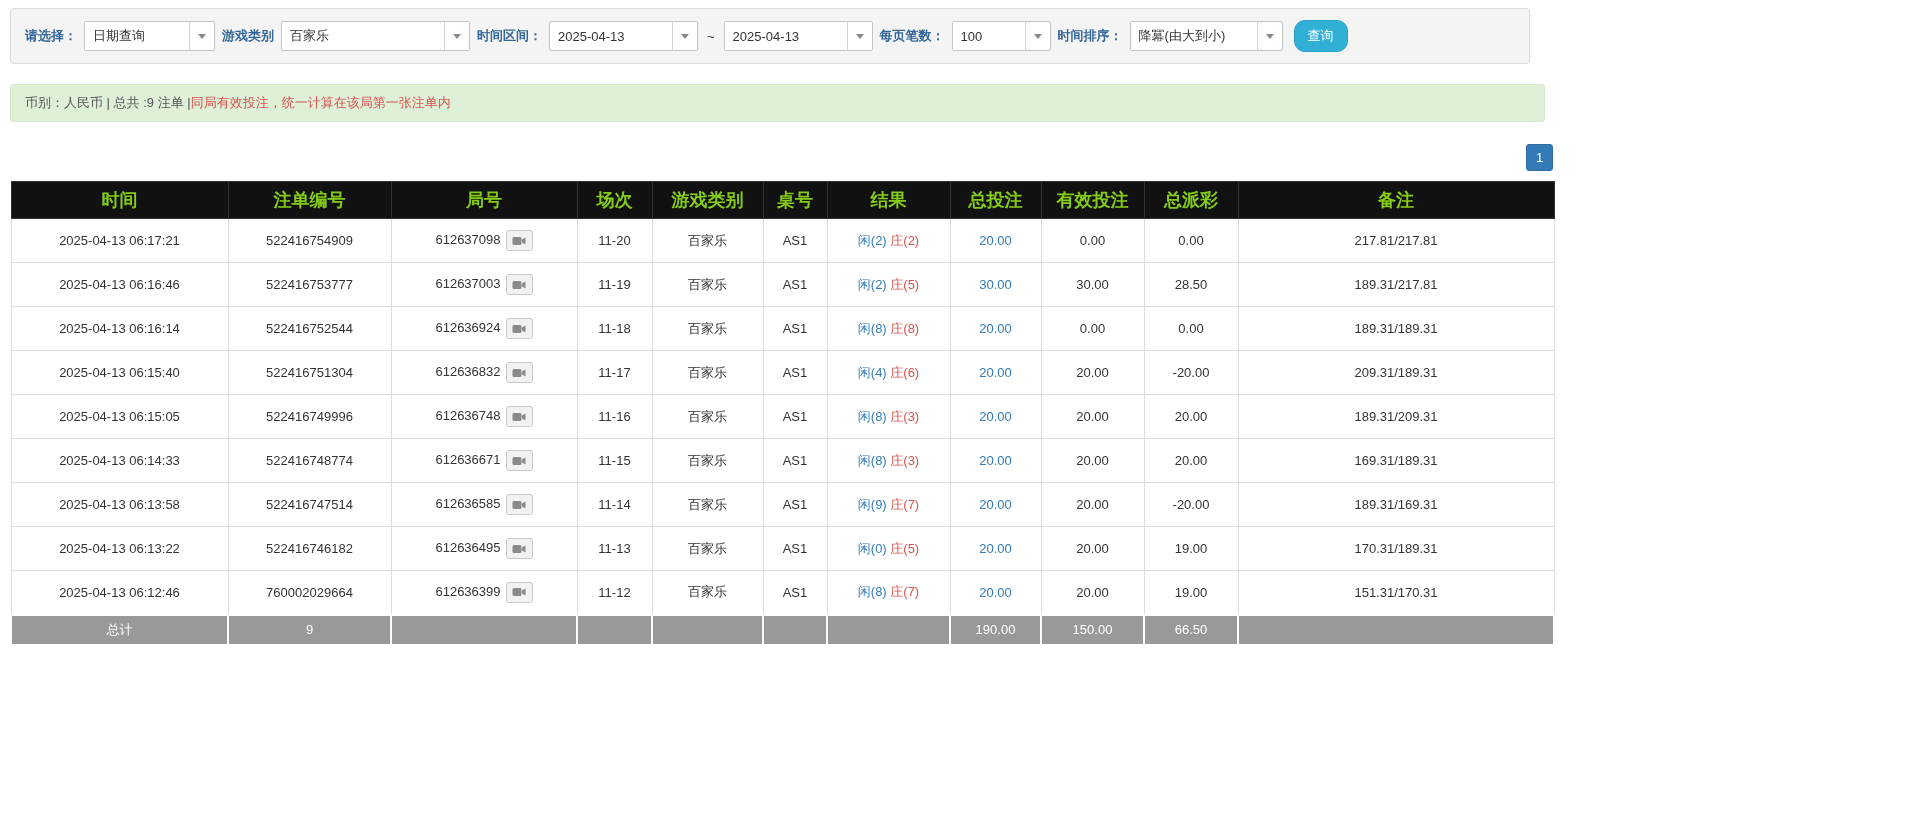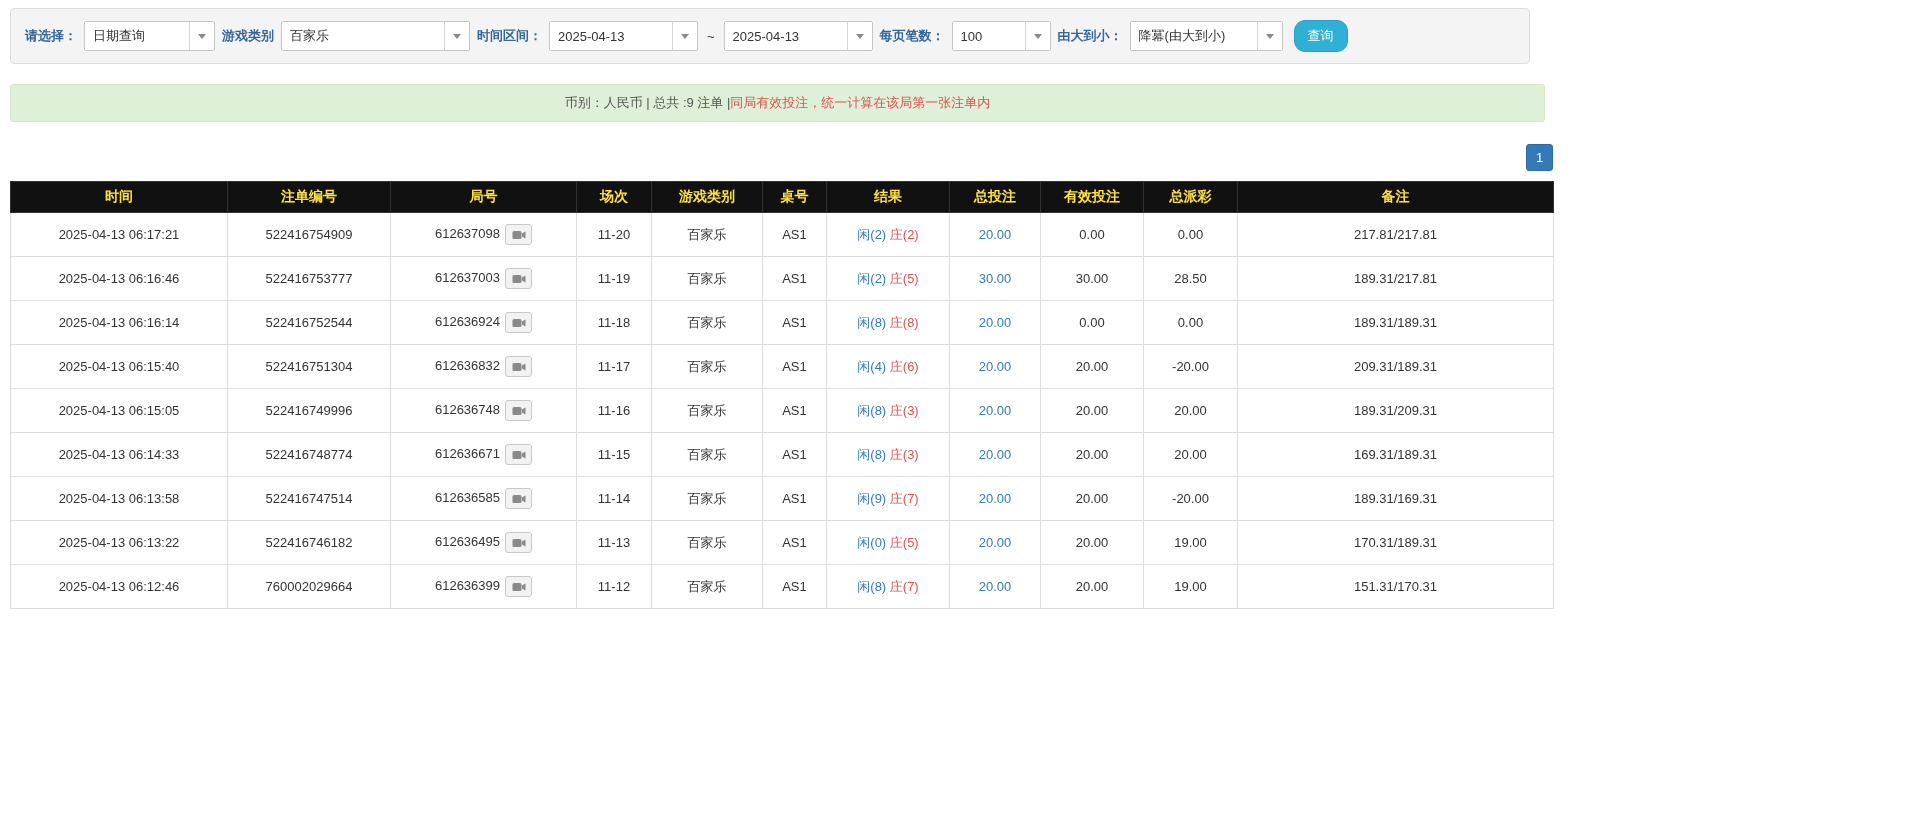--- a/index.html
+++ b/index.html
@@ -71,21 +71,21 @@
 
   
   .summary-bar {
     width: 1535px;
     margin-top: 20px;
     background: #dff0d8;
     border: 1px solid #d6e9c6;
     border-radius: 3px;
     padding: 10px 14px;
     display: flex;
-    justify-content: center;
+    justify-content: flex-start;
     align-items: center;
     height: 38px;
   }
   .summary-left { color: #555; }
   .summary-right { color: #d9534f; }
 
   
   .pagination-row {
     width: 1543px;
     margin-top: 22px;
@@ -106,23 +106,23 @@
 
   
   table.records {
     margin-top: 10px;
     width: 1543px;
     border-collapse: collapse;
     table-layout: fixed;
   }
   table.records th {
     background: #111;
-    color: #fde047;
+    color: #84cc16;
     font-weight: bold;
-    font-size: 14px;
+    font-size: 18px;
     padding: 6px 4px;
     border: 1px solid #333;
     text-align: center;
   }
   table.records td {
     border: 1px solid #ddd;
     text-align: center;
     padding: 4px;
     height: 44px;
     font-size: 13px;
@@ -194,21 +194,21 @@
     </span>
 
     <span class="flabel">每页笔数：</span>
     <span class="combo">
       <input style="width: 72px;" value="100">
       <button class="caret-btn">
           <span></span>
         </button>
     </span>
 
-    <span class="flabel">由大到小：</span>
+    <span class="flabel">时间排序：</span>
     <span class="combo">
       <input style="width: 126px;" value="降冪(由大到小)">
       <button class="caret-btn">
           <span></span>
         </button>
     </span>
 
     <button class="query-btn">查询</button>
   </div>
 
@@ -453,16 +453,29 @@
       <span class="player-txt">闲(8)</span>
       <span class="banker-txt">庄(7)</span>
     </td>
     <td><span class="bet-link">20.00</span></td>
     <td>20.00</td>
     <td>19.00</td>
     <td>151.31/170.31</td>
   </tr>
       </tbody>
     <tfoot>
+      <tr class="total-row">
+        <td>总计</td>
+        <td>9</td>
+        <td></td>
+          <td></td>
+          <td></td>
+        <td></td>
+          <td></td>
+        <td>190.00</td>
+        <td>150.00</td>
+        <td>66.50</td>
+        <td></td>
+      </tr>
     </tfoot>
   </table>
 
 </div>
 
 </body></html>

